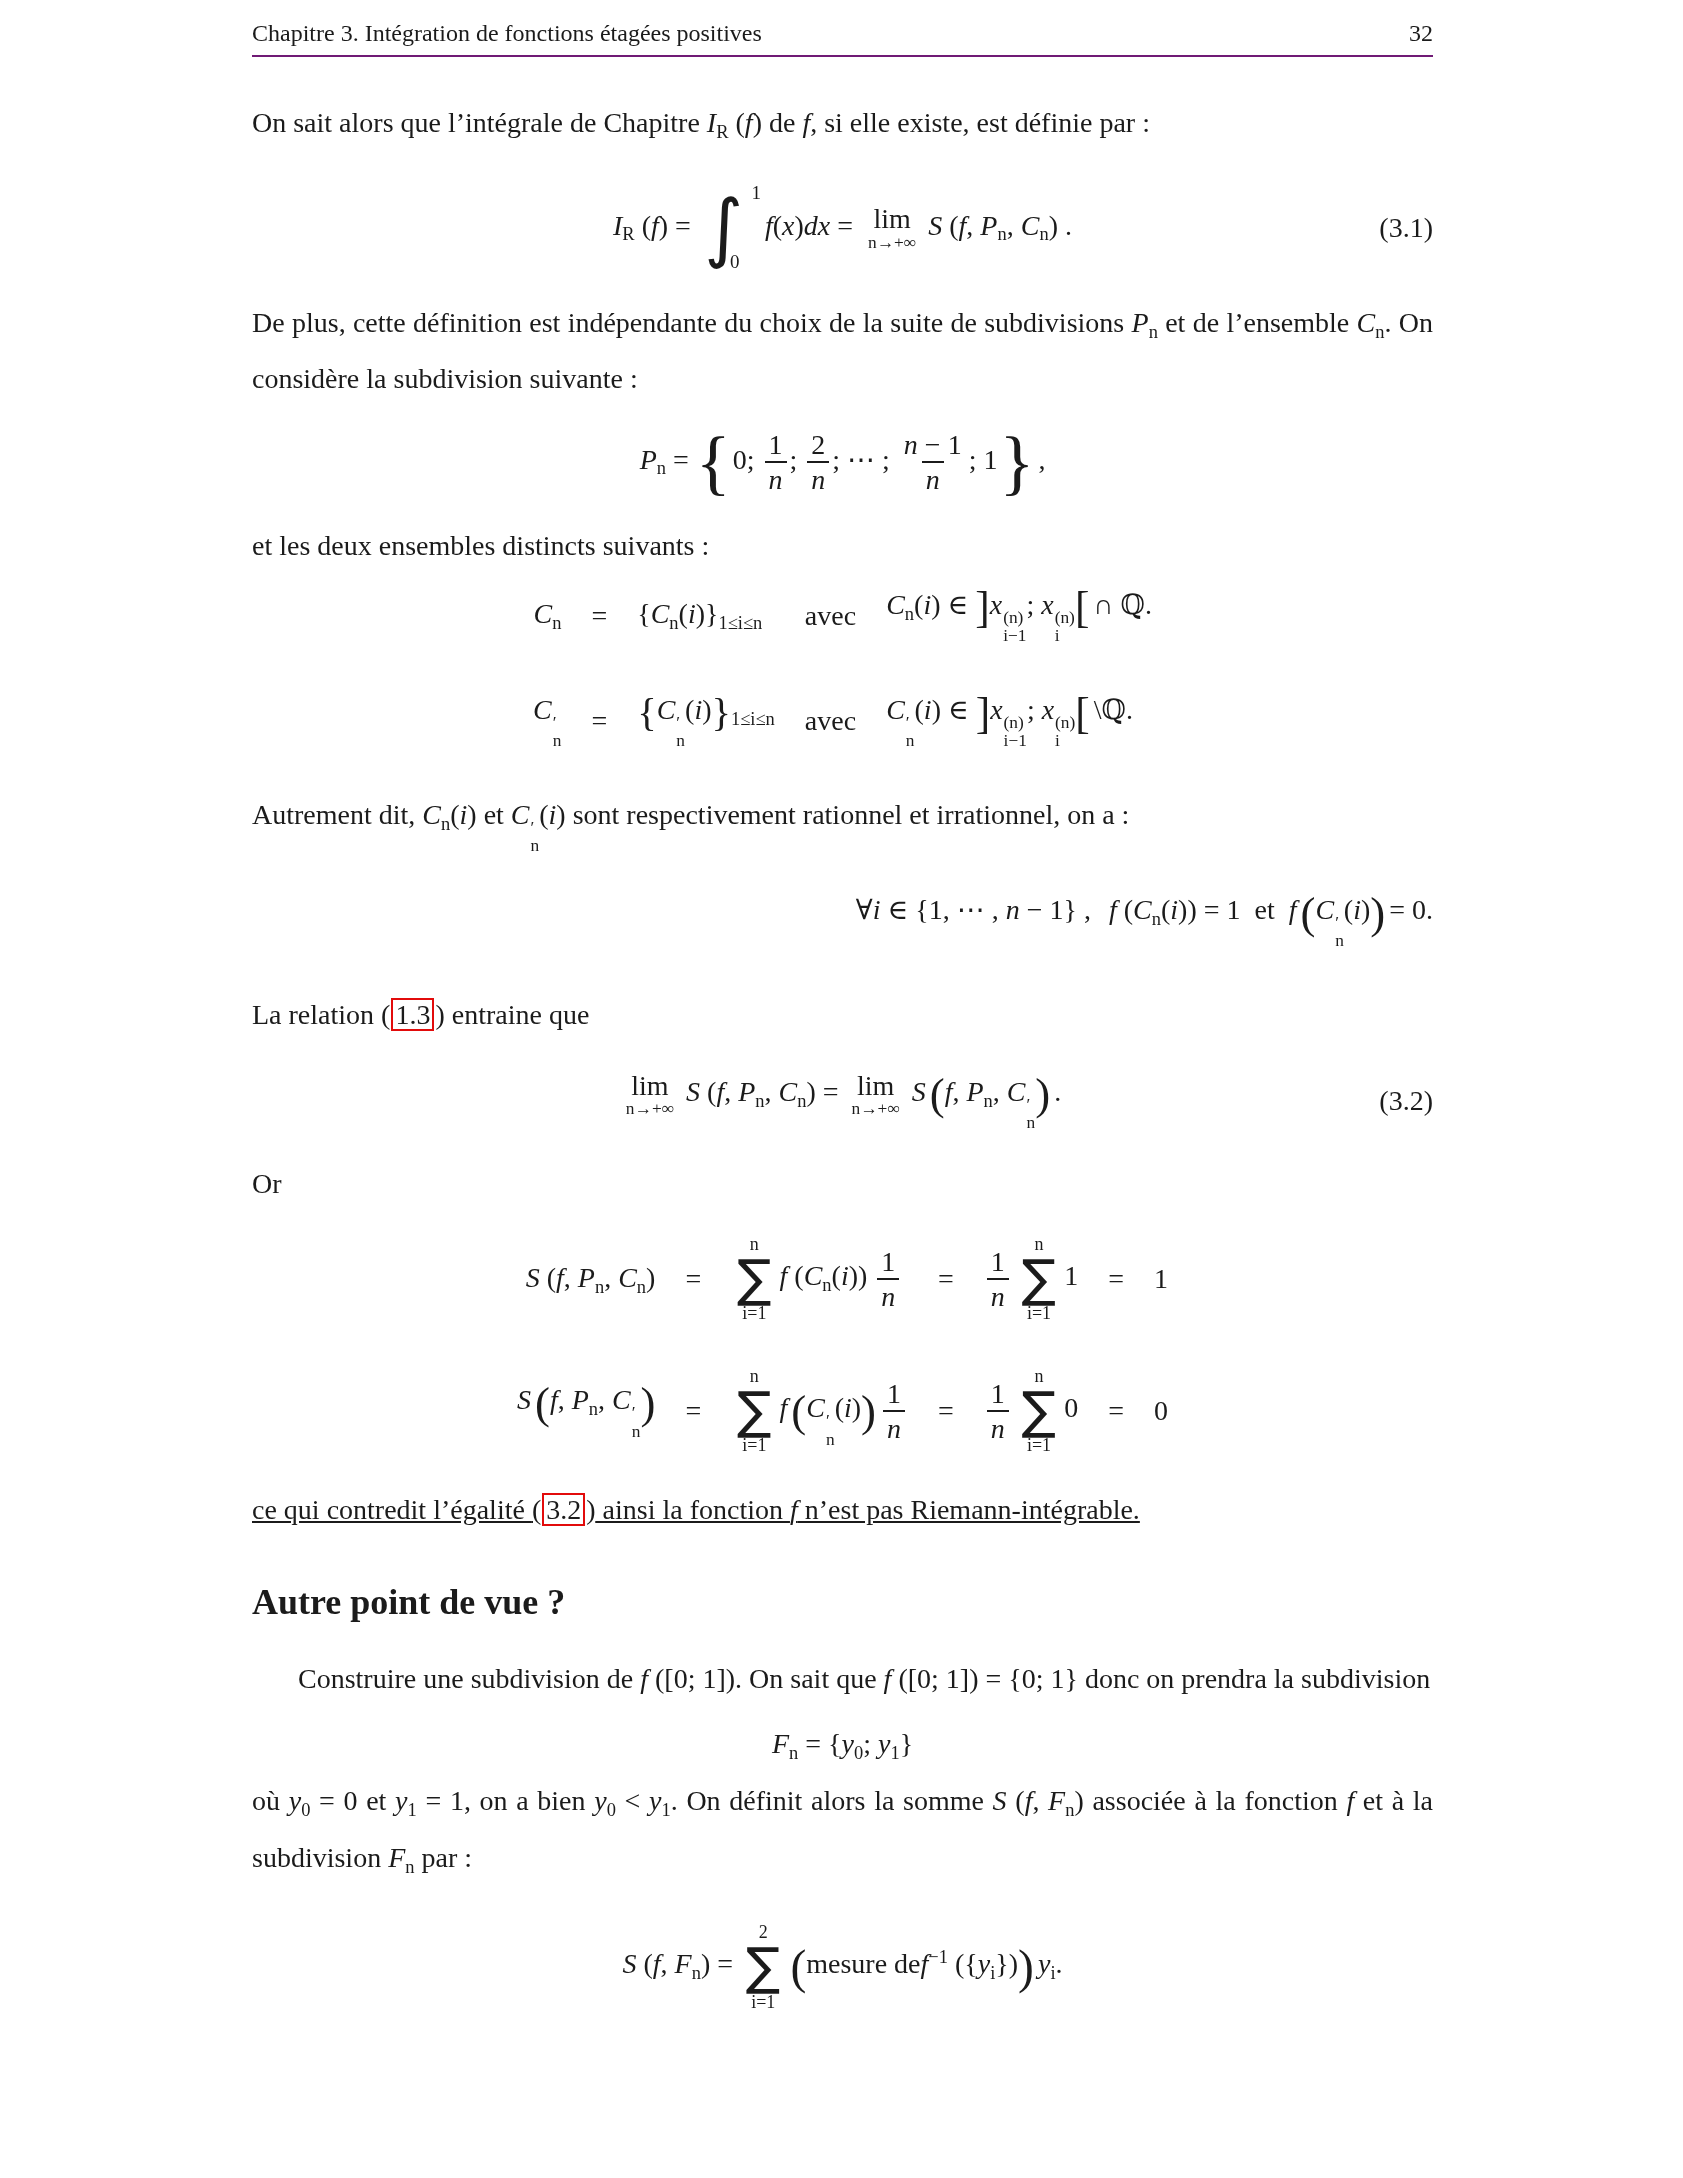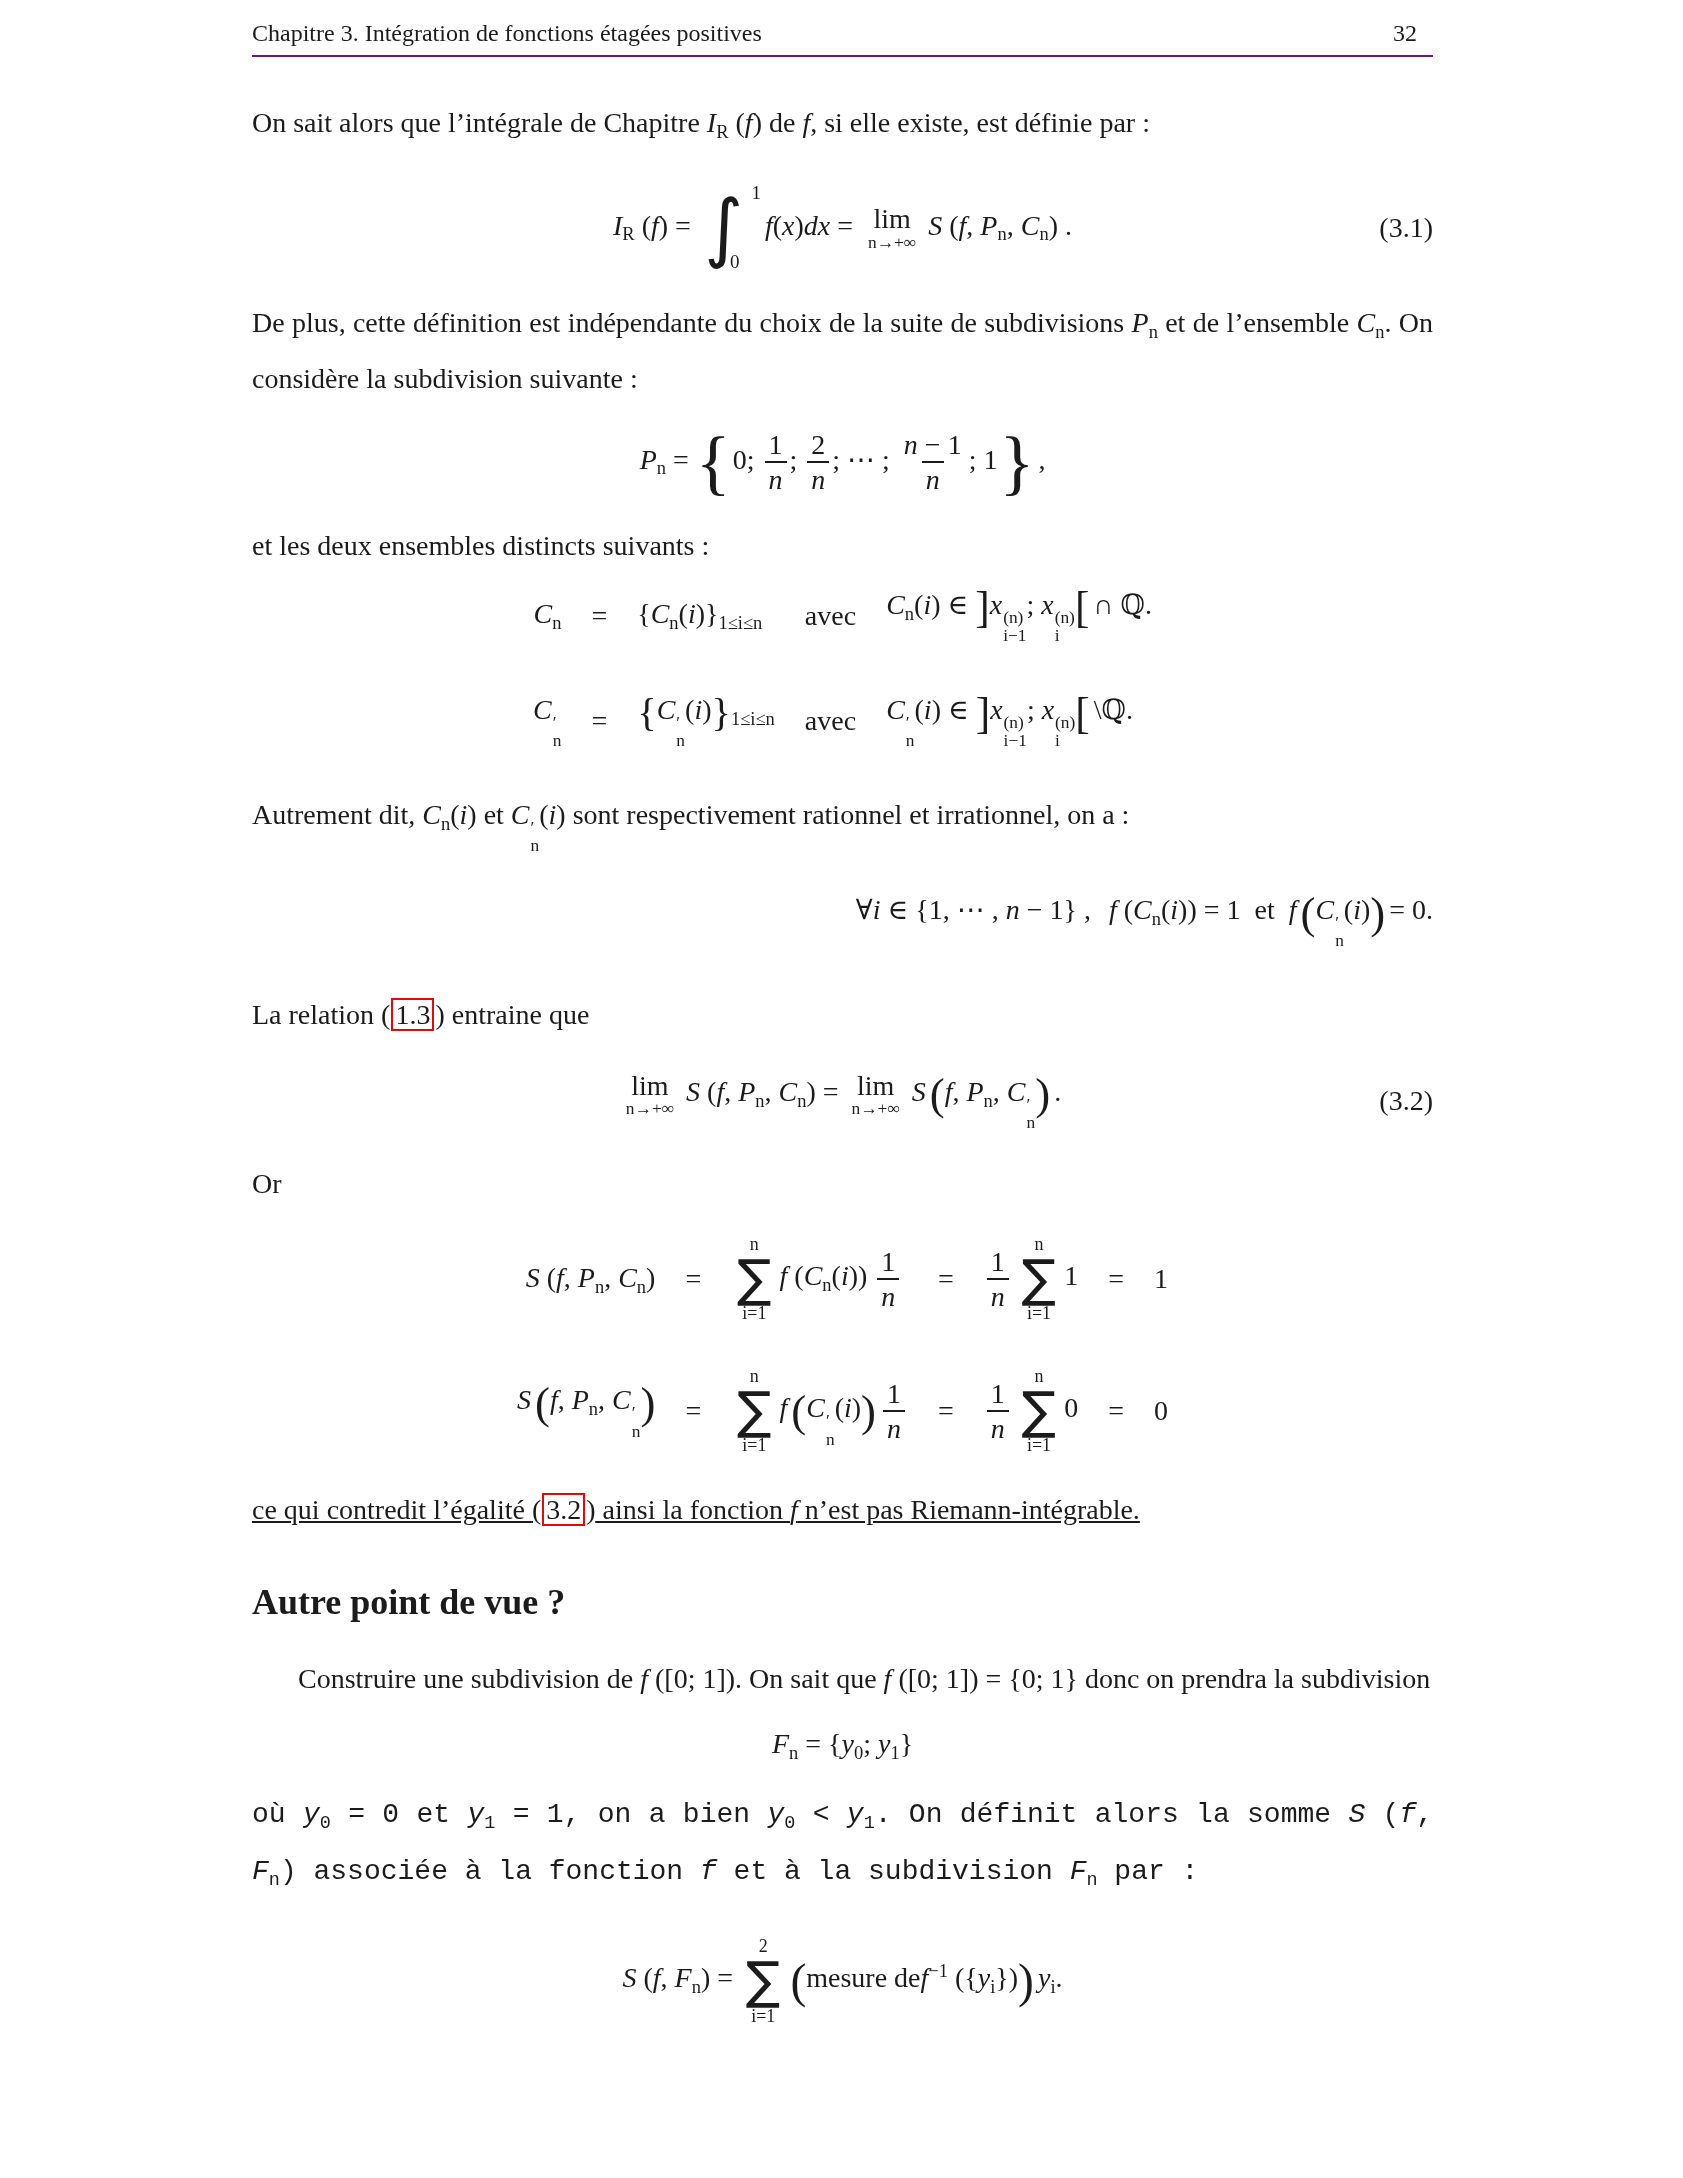--- a/index.html
+++ b/index.html
@@ -1,32 +1,32 @@
 <!DOCTYPE html>
 <html><head>
 <meta charset="utf-8">
 <style>
   html,body{margin:0;padding:0;background:#ffffff;}
   .page{position:relative;width:1683px;height:2178px;background:#ffffff;overflow:hidden;
         font-family:"Liberation Serif","DejaVu Serif",serif;color:#1b1b1b;}
   .hdr{position:absolute;left:252px;right:250px;top:20px;border-bottom:2px solid #701a75;
        padding-bottom:9px;font-size:24px;line-height:1.1;}
-  .hdr-page{position:absolute;right:16px;top:0;}
+  .hdr-page{position:absolute;right:0;top:0;}
   .content{position:absolute;left:252px;right:250px;top:77px;font-size:28px;line-height:48px;
            text-align:justify;}
   .para{margin:0;}
   .p1{margin-top:22px;}
   .p2{margin-top:24px;}
   .p3{margin-top:26px;}
   .p4{margin-top:40px;}
   .p5{margin-top:40px;}
   .p6{margin-top:28px;}
   .p7{margin-top:30px;text-decoration:underline;}
   .p8{margin-top:30px;text-indent:46px;}
-  .p9{margin-top:26px;font-family:Liberation Mono, monospace;}
+  .p9{margin-top:12px;}
   .h2{margin:46px 0 0 0;font-size:36px;font-weight:bold;line-height:1.25;text-align:left;}
   
   .eqwrap{position:relative;margin-top:26px;}
   .eq{white-space:nowrap;text-align:center;line-height:1.35;font-size:28px;}
   .eqnum{position:absolute;right:0;top:50%;transform:translateY(-50%);font-size:28px;}
   .m-eq31{margin-top:26px;}
   .m-eqpn{margin-top:26px;}
   .m-eqforall{margin-top:36px;text-align:right;}
   .m-eq32{margin-top:32px;}
   .m-eqfn{margin-top:22px;}

